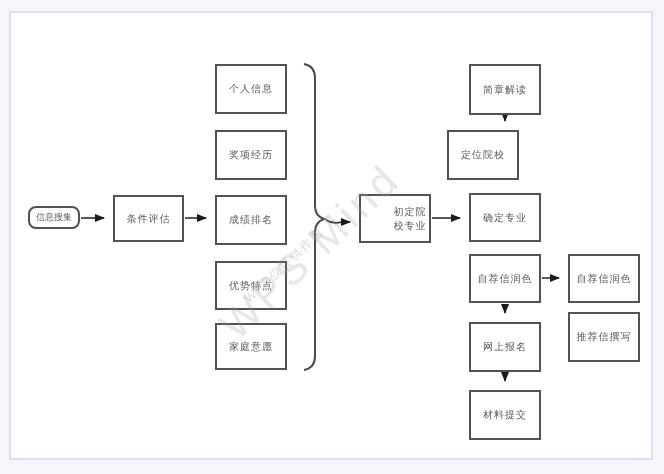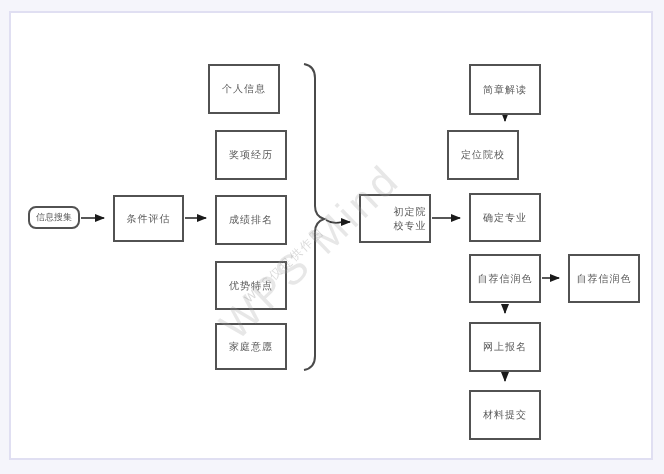--- a/index.html
+++ b/index.html
@@ -67,33 +67,34 @@
       <path d="M505,304 L505,313" marker-end="url(#ah)"></path>
       <path d="M505,373 L505,381" marker-end="url(#ah)"></path>
     </g>
     <path d="M304,64 Q315,66 315,78 L315,206 Q315,216 324,219 Q315,222 315,232 L315,356 Q315,368 304,370" stroke="#4a4a4a" stroke-width="2" fill="none"></path>
   </svg>
 
   <div class="node small" style="left:28px;top:206px;width:52px;height:23px;">信息搜集</div>
 
   <div class="node" style="left:113px;top:195px;width:71px;height:47px;">条件评估</div>
 
-  <div class="node" style="left:208px;top:64px;width:72px;height:50px;">个人信息</div>
+  <div class="node" style="left:215px;top:64px;width:72px;height:50px;">个人信息</div>
   <div class="node" style="left:215px;top:130px;width:72px;height:50px;">奖项经历</div>
   <div class="node" style="left:215px;top:195px;width:72px;height:50px;">成绩排名</div>
   <div class="node" style="left:215px;top:261px;width:72px;height:49px;">优势特点</div>
   <div class="node" style="left:215px;top:323px;width:72px;height:47px;">家庭意愿</div>
 
   <div class="node" style="left:359px;top:194px;width:72px;height:49px;padding-left:30px;">初定院校专业</div>
 
   <div class="node" style="left:469px;top:64px;width:72px;height:51px;">简章解读</div>
   <div class="node" style="left:447px;top:130px;width:72px;height:50px;">定位院校</div>
   <div class="node" style="left:469px;top:193px;width:72px;height:49px;">确定专业</div>
   <div class="node" style="left:469px;top:254px;width:72px;height:49px;">自荐信润色</div>
   <div class="node" style="left:469px;top:322px;width:72px;height:50px;">网上报名</div>
   <div class="node" style="left:469px;top:390px;width:72px;height:50px;">材料提交</div>
 
   <div class="node" style="left:568px;top:254px;width:72px;height:49px;">自荐信润色</div>
+  <div class="node" style="left:568px;top:312px;width:72px;height:50px;">推荐信撰写</div>
 
   <div class="watermark wm-main">WPS Mind</div>
   <div class="watermark wm-sub">WPS仅提供作图</div>
 
 </div>
 
 </body></html>

